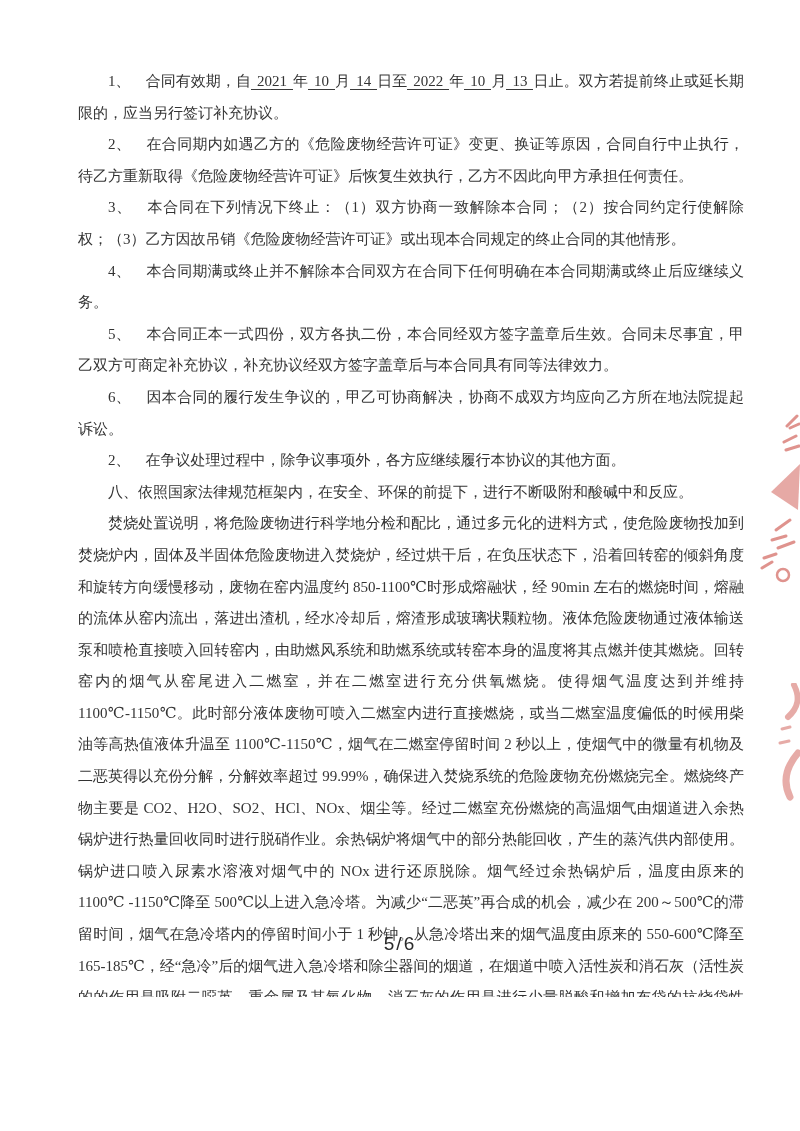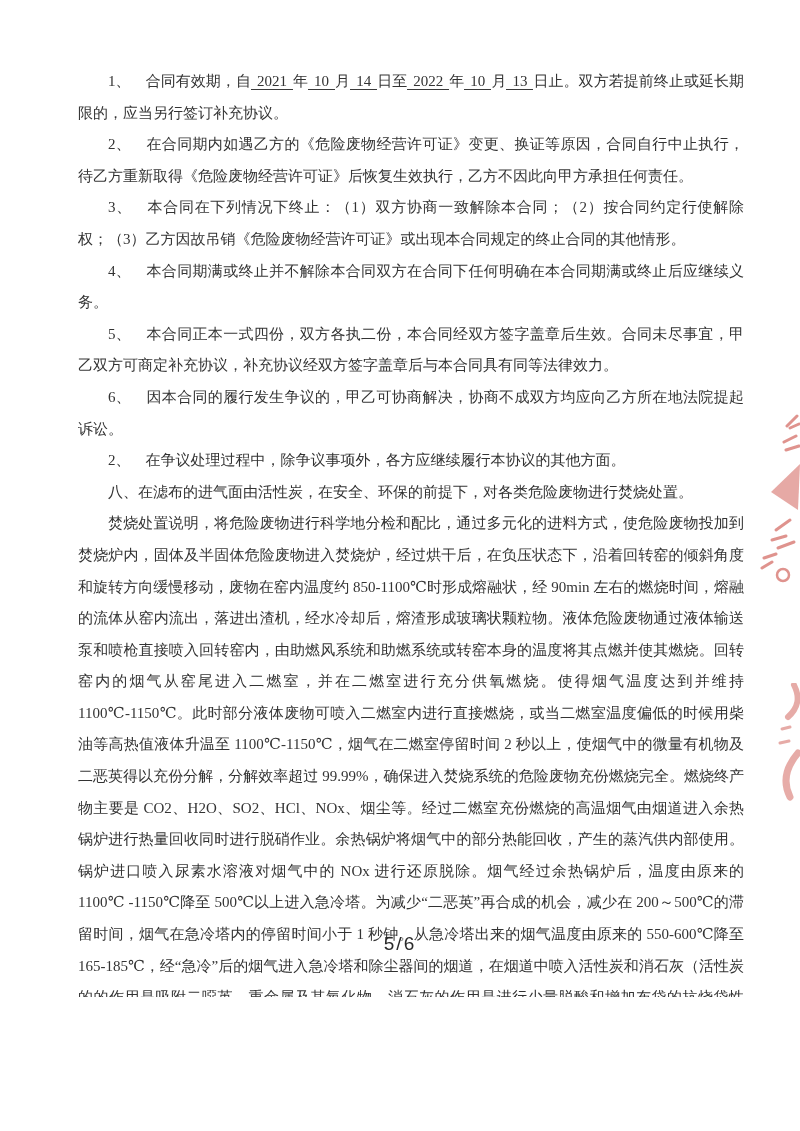--- a/index.html
+++ b/index.html
@@ -57,21 +57,21 @@
   <div class="content">
 
     <p class="clause"><span>1、　合同有效期，自</span><span class="u">2021</span><span>年</span><span class="u">10</span><span>月</span><span class="u">14</span><span>日至</span><span class="u">2022</span><span>年</span><span class="u">10</span><span>月</span><span class="u">13</span><span>日止。双方若提前终止或延长期限的，应当另行签订补充协议。</span></p>
 
     <p class="clause">2、　在合同期内如遇乙方的《危险废物经营许可证》变更、换证等原因，合同自行中止执行，待乙方重新取得《危险废物经营许可证》后恢复生效执行，乙方不因此向甲方承担任何责任。</p>
     <p class="clause">3、　本合同在下列情况下终止：（1）双方协商一致解除本合同；（2）按合同约定行使解除权；（3）乙方因故吊销《危险废物经营许可证》或出现本合同规定的终止合同的其他情形。</p>
     <p class="clause">4、　本合同期满或终止并不解除本合同双方在合同下任何明确在本合同期满或终止后应继续义务。</p>
     <p class="clause">5、　本合同正本一式四份，双方各执二份，本合同经双方签字盖章后生效。合同未尽事宜，甲乙双方可商定补充协议，补充协议经双方签字盖章后与本合同具有同等法律效力。</p>
     <p class="clause">6、　因本合同的履行发生争议的，甲乙可协商解决，协商不成双方均应向乙方所在地法院提起诉讼。</p>
     <p class="clause">2、　在争议处理过程中，除争议事项外，各方应继续履行本协议的其他方面。</p>
-    <p class="clause">八、在滤布的进气面由活性炭，在安全、环保的前提下，对各类危险废物进行焚烧处置。</p>
+    <p class="clause">八、依照国家法律规范框架内，在安全、环保的前提下，进行不断吸附和酸碱中和反应。</p>
     <p class="clause">焚烧处置说明，将危险废物进行科学地分检和配比，通过多元化的进料方式，使危险废物投加到焚烧炉内，固体及半固体危险废物进入焚烧炉，经过烘干后，在负压状态下，沿着回转窑的倾斜角度和旋转方向缓慢移动，废物在窑内温度约 850-1100℃时形成熔融状，经 90min 左右的燃烧时间，熔融的流体从窑内流出，落进出渣机，经水冷却后，熔渣形成玻璃状颗粒物。液体危险废物通过液体输送泵和喷枪直接喷入回转窑内，由助燃风系统和助燃系统或转窑本身的温度将其点燃并使其燃烧。回转窑内的烟气从窑尾进入二燃室，并在二燃室进行充分供氧燃烧。使得烟气温度达到并维持 1100℃-1150℃。此时部分液体废物可喷入二燃室内进行直接燃烧，或当二燃室温度偏低的时候用柴油等高热值液体升温至 1100℃-1150℃，烟气在二燃室停留时间 2 秒以上，使烟气中的微量有机物及二恶英得以充份分解，分解效率超过 99.99%，确保进入焚烧系统的危险废物充份燃烧完全。燃烧终产物主要是 CO2、H2O、SO2、HCl、NOx、烟尘等。经过二燃室充份燃烧的高温烟气由烟道进入余热锅炉进行热量回收同时进行脱硝作业。余热锅炉将烟气中的部分热能回收，产生的蒸汽供内部使用。锅炉进口喷入尿素水溶液对烟气中的 NOx 进行还原脱除。烟气经过余热锅炉后，温度由原来的 1100℃ -1150℃降至 500℃以上进入急冷塔。为减少“二恶英”再合成的机会，减少在 200～500℃的滞留时间，烟气在急冷塔内的停留时间小于 1 秒钟。从急冷塔出来的烟气温度由原来的 550-600℃降至 165-185℃，经“急冷”后的烟气进入急冷塔和除尘器间的烟道，在烟道中喷入活性炭和消石灰（活性炭的的作用是吸附二噁英、重金属及其氧化物，消石灰的作用是进行少量脱酸和增加布袋的抗烧袋性能）。混合消石灰和活性炭的烟气进入布袋式除尘器，在滤布的进气面由活性炭、消石灰、烟尘共同构成滤饼，当烟气通过滤饼时，进行不断吸附和酸碱中和反应。通过滤布的烟气中烟尘、活性炭、消石灰等固体颗粒物已基本被脱尽，烟气主要由 CO2、H2O 和未能完全中和的酸性气体（SO2、HCl、NOx）构成。通过引风机将布袋出口烟气抽入湿法脱酸系统。</p>
 
   </div>
 
   <svg class="stamp stamp-top" width="44" height="180" viewBox="0 0 44 180">
     <g fill="none" stroke-linecap="round" opacity="0.65">
       <path stroke-width="3" d="M31 14 L41 4 M34 16 L43 12" stroke="#cf5a52"></path>
       <path stroke-width="3" d="M28 30 L40 24 M30 38 L43 34" stroke="#cf5a52"></path>
       <polygon stroke="none" points="44,52 15,80 42,98" opacity="0.8" fill="#cf5a52"></polygon>
       <path stroke-width="3" d="M20 118 L34 108 M16 128 L30 124 M22 136 L38 130" stroke="#cf5a52"></path>

